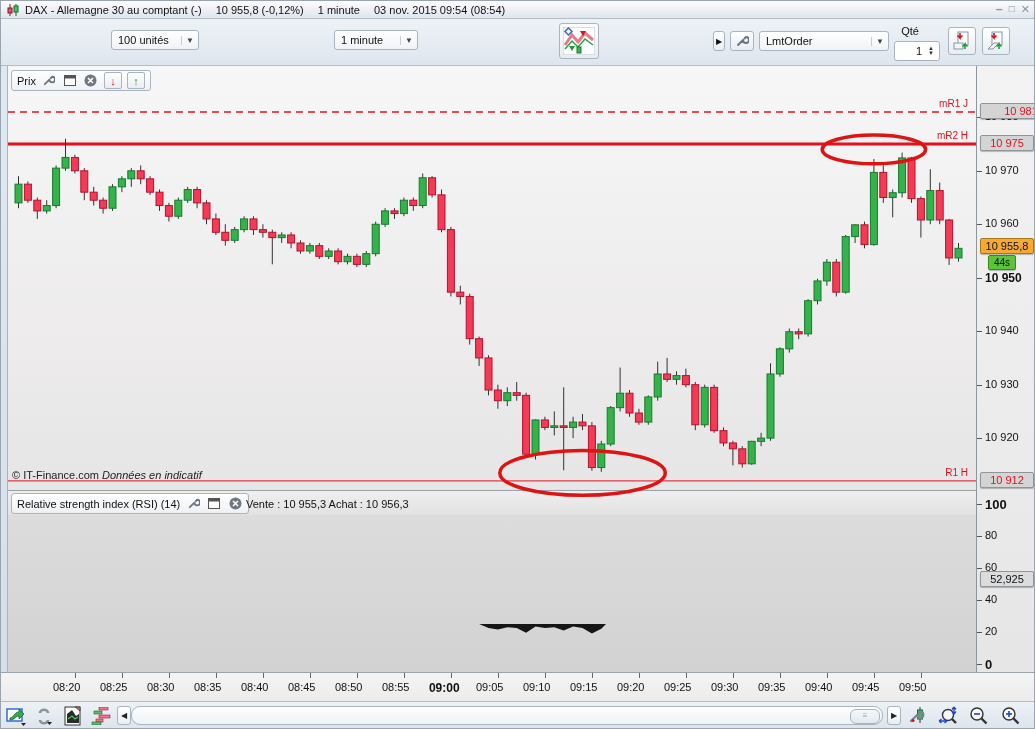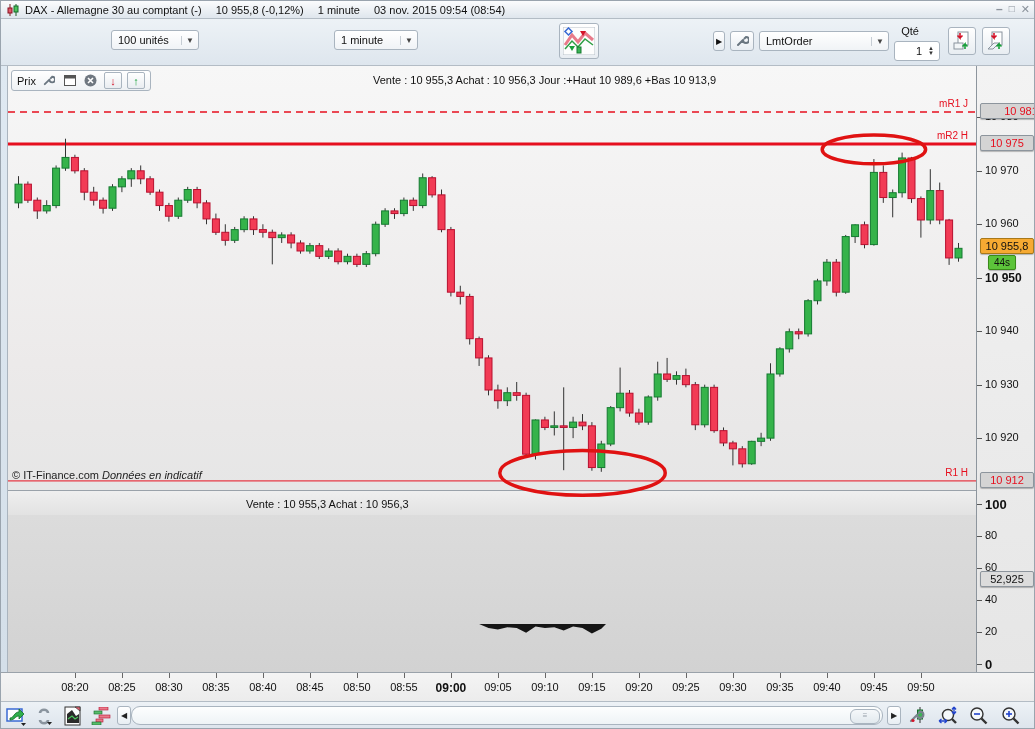--- a/index.html
+++ b/index.html
@@ -48,21 +48,21 @@
   
   #axisCol{left:975px;top:0;width:60px;height:606px;background:linear-gradient(#f3f3f3,#e6e6e6);border-left:1px solid #8d959d;box-sizing:border-box;}
   .tick{position:absolute;left:0;width:5px;height:1px;background:#555;}
   .ticklab{position:absolute;left:8px;white-space:nowrap;color:#111;}
   .boxlab{position:absolute;left:3px;width:52px;text-align:center;border:1px solid #8d959d;background:#d4d4d4;
           border-radius:2px;padding:1px 0;box-shadow:0 1px 1px rgba(0,0,0,.25);}
   .redtxt{color:#e60f1e;}
   
   #timeStrip{left:0;top:671px;width:1035px;height:29px;background:linear-gradient(#f4f4f4,#ececec);border-top:1px solid #9aa2aa;box-sizing:border-box;}
   .ttick{position:absolute;top:0;width:1px;height:5px;background:#666;}
-  .tlab{position:absolute;top:8px;width:44px;margin-left:-22px;text-align:center;color:#111;}
+  .tlab{position:absolute;top:8px;width:44px;margin-left:-22px;color:#111;}
   
   #bottomBar{left:0;top:700px;width:1035px;height:29px;background:linear-gradient(#edf2f6,#dce4ec);border-top:1px solid #b3bcc5;box-sizing:border-box;}
   .bicon{position:absolute;top:3px;width:24px;height:22px;display:flex;align-items:center;justify-content:center;cursor:pointer;}
   #scrollTrack{position:absolute;left:130px;top:4px;width:752px;height:19px;background:linear-gradient(#fdfefe,#eef3f6);
                border:1px solid #a9b4bf;border-radius:9px;box-sizing:border-box;}
   #scrollGrip{position:absolute;right:2px;top:2px;width:28px;height:13px;border:1px solid #a9b4bf;border-radius:6px;
               background:linear-gradient(#f5f8fa,#e2e9ee);color:#98a2ab;font-size:8px;line-height:12px;text-align:center;}
   .sArrow{position:absolute;top:4px;width:14px;height:19px;background:linear-gradient(#fff,#e8eef3);border:1px solid #a9b4bf;
           border-radius:3px;box-sizing:border-box;font-size:8px;color:#222;text-align:center;line-height:17px;cursor:pointer;}
   svg{display:block;}
@@ -378,30 +378,49 @@
         </span>
         <span class="hicon">
           <svg width="13" height="13" viewBox="0 0 13 13">
               <circle cx="6.5" cy="6.5" r="6" fill="#6f7780"></circle>
               <path d="M4 4 l5 5 M9 4 l-5 5" stroke="#fff" stroke-width="1.6"></path>
             </svg>
         </span>
         <span class="hicon miniBtn" style="color:#d41228;font-weight:bold;">↓</span>
         <span class="hicon miniBtn" style="color:#18a03a;font-weight:bold;">↑</span>
       </div>
-      <div id="priceQuote" class="abs">Vente : 10 955,3 Achat : 10 956,3 Jour :+Haut 10 989,6 +Bas 10 913,9</div>
       <div id="copyright" class="abs">
         <span>© IT-Finance.com</span> <i>Données en indicatif</i>
       </div>
     <div class="lvl-name" style="left: 900px; top: 31.9823px;">mR1 J</div>
         <div class="lvl-name" style="left: 900px; top: 64.0631px;">mR2 H</div>
         <div class="lvl-name" style="left: 900px; top: 400.91px;">R1 H</div>
       </div>
 
     <div id="rsiHeader" class="abs">
+      <div id="rsiBox">
+        <span>Relative strength index (RSI) (14)</span>
+        <span class="hicon">
+          <svg width="13" height="13" viewBox="0 0 14 14">
+              <path d="M3 11 L8 6 M8 6 a3 3 0 1 0 3 -3 l-1.5 1.5" fill="none" stroke="#6a7680" stroke-width="2" stroke-linecap="round"></path>
+            </svg>
+        </span>
+        <span class="hicon">
+          <svg width="12" height="11" viewBox="0 0 12 11">
+              <rect x="0.5" y="0.5" width="11" height="10" fill="#fff" stroke="#555"></rect>
+              <rect x="0.5" y="0.5" width="11" height="3" fill="#555"></rect>
+            </svg>
+        </span>
+        <span class="hicon">
+          <svg width="13" height="13" viewBox="0 0 13 13">
+              <circle cx="6.5" cy="6.5" r="6" fill="#6f7780"></circle>
+              <path d="M4 4 l5 5 M9 4 l-5 5" stroke="#fff" stroke-width="1.6"></path>
+            </svg>
+        </span>
+      </div>
       <div id="rsiQuote">Vente : 10 955,3 Achat : 10 956,3</div>
     </div>
 
     <div id="rsiPane" class="abs">
       <svg id="rsiSvg" width="968" height="157">
           <line x1="0" y1="28.96738022426095" x2="968" y2="28.96738022426095" stroke="undefined" stroke-width="1"></line>
           <line x1="0" y1="108.98776758409785" x2="968" y2="108.98776758409785" stroke="undefined" stroke-width="1"></line>
           <polygon points="471.1,108.98776758409785 480.5,112.9887869520897 489.90000000000003,114.58919469928644 499.3,112.18858307849133 508.70000000000005,112.9887869520897 518.1,117.79001019367992 527.5,111.38837920489296 536.9,112.9887869520897 546.3000000000001,112.18858307849133 555.7,115.3893985728848 565.1,111.38837920489296 574.5,112.9887869520897 583.9,118.59021406727828 593.3000000000001,113.78899082568807 598.0000000000001,108.98776758409785 598.0000000000001,108.98776758409785 471.1,108.98776758409785" fill="undefined" opacity="0.9"></polygon>
           <polyline points="10.5,72.17838939857288 19.9,68.97757390417941 29.3,73.77879714576962 38.7,71.37818552497451 48.1,60.97553516819571 57.5,56.97451580020387 66.9,60.17533129459734 76.3,64.17635066258919 85.7,65.77675840978593 95.10000000000001,68.17737003058103 104.5,59.37512742099897 113.9,56.1743119266055 123.30000000000001,53.77370030581039 132.7,55.37410805300713 142.1,60.97553516819571 151.5,65.77675840978593 160.9,68.97757390417941 170.3,62.575942915392446 179.70000000000002,57.77471967380224 189.1,60.97553516819571 198.5,65.77675840978593 207.9,72.17838939857288 217.3,78.58002038735982 226.70000000000002,80.98063200815494 236.10000000000002,77.77981651376146 245.5,73.77879714576962 254.9,76.17940876656472 264.3,77.77981651376146 273.7,79.3802242609582 283.1,77.77981651376146 292.5,80.18042813455656 301.90000000000003,83.38124362895005 311.3,80.98063200815494 320.7,84.18144750254841 330.1,86.58205912334353 339.5,84.18144750254841 348.90000000000003,87.38226299694189 358.3,84.98165137614679 367.7,75.37920489296636 377.1,68.97757390417941 386.5,70.57798165137613 395.90000000000003,65.77675840978593 405.3,68.17737003058103 414.7,60.97553516819571 424.1,68.97757390417941 433.5,80.18042813455656 442.90000000000003,96.18450560652396 452.3,97.78491335372068 461.70000000000005,105.78695208970437 471.1,108.98776758409785 480.5,112.9887869520897 489.90000000000003,114.58919469928644 499.3,112.18858307849133 508.70000000000005,112.9887869520897 518.1,117.79001019367992 527.5,111.38837920489296 536.9,112.9887869520897 546.3000000000001,112.18858307849133 555.7,115.3893985728848 565.1,111.38837920489296 574.5,112.9887869520897 583.9,118.59021406727828 593.3000000000001,113.78899082568807 602.7,104.18654434250764 612.1,100.98572884811416 621.5,103.38634046890927 630.9,104.98674821610601 640.3000000000001,100.98572884811416 649.7,92.98369011213047 659.1,94.58409785932722 668.5,93.78389398572884 677.9,95.38430173292558 687.3000000000001,102.5861365953109 696.7,96.18450560652396 706.1,100.98572884811416 715.5,103.38634046890927 724.9,104.98674821610601 734.3000000000001,107.38735983690111 743.7,101.78593272171253 753.1,100.1855249745158 762.5,82.58103975535168 771.9,76.9796126401631 781.3000000000001,72.17838939857288 790.7,72.97859327217125 800.1,65.77675840978593 809.5,60.97553516819571 818.9,55.37410805300713 828.3000000000001,62.575942915392446 837.7,51.37308868501528 847.1,48.17227319062181 856.5,52.17329255861365 865.9,38.56982670744138 875.3000000000001,36.16921508664627 884.7,43.371049949031594 894.1,32.64831804281344 903.5,39.37003058103975 912.9000000000001,46.57186544342507 922.3000000000001,42.570846075433224 931.7,49.77268093781854 941.1,60.97553516819571 950.5,64.33639143730886" fill="none" stroke="undefined" stroke-width="1.2"></polyline>
         </svg>

